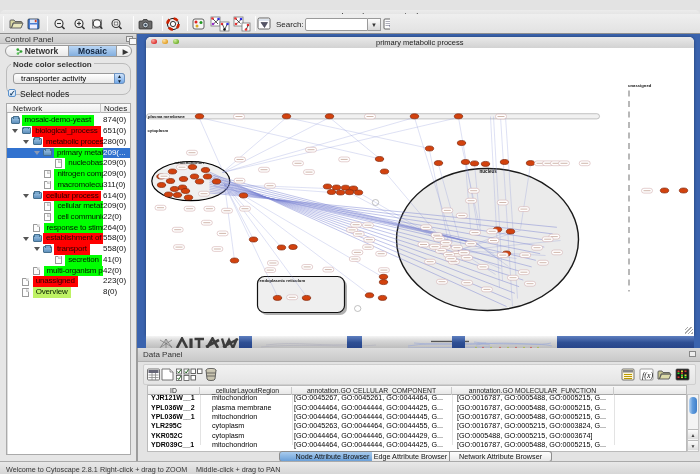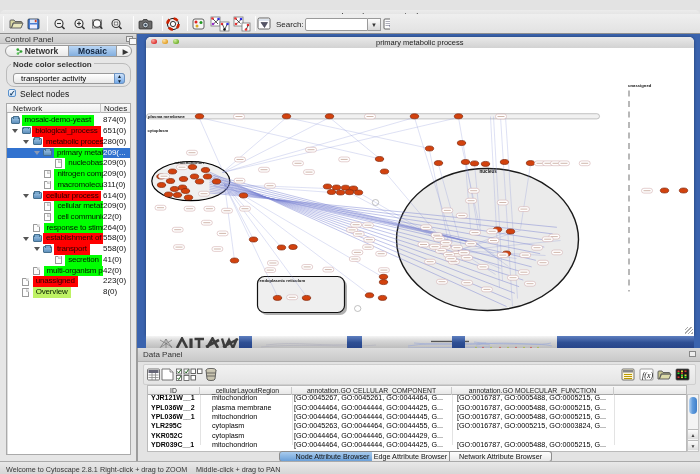--- a/index.html
+++ b/index.html
@@ -21,21 +21,21 @@
 #cph{position:absolute;left:0;top:0;width:136px;height:9.5px;background:linear-gradient(#dcdcdc,#cbcbcb);border-bottom:1px solid #b4b4b4;font-size:8px;color:#333;padding:0.5px 0 0 5px}
 #cpfloat{position:absolute;right:3px;top:1.5px;width:7px;height:6px;border:1px solid #888;background:#eee}
 #cpfloat:before{content:"";position:absolute;left:1.5px;top:1.5px;width:6px;height:5px;border:1px solid #888;background:#f8f8f8}
 
 #pill{position:absolute;left:5px;top:10.5px;width:127px;height:12px;border:1px solid #9a9a9a;border-radius:6px;background:linear-gradient(#fdfdfd,#e9e9e9);overflow:hidden}
 #pill .seg{position:absolute;top:0;height:100%;font-size:8.5px;font-weight:bold;color:#333;text-align:center}
 #pill #segM{left:62px;width:49px;background:linear-gradient(#b9d6f5,#82aede);border-left:1px solid #9a9a9a;border-right:1px solid #9a9a9a;color:#10243f}
 #pill #segA{left:112px;width:15px}
 .netic{display:inline-block;width:7px;height:7px;position:relative;top:1px;margin-right:2px}
 
-#gbox{position:absolute;left:6px;top:29px;width:125px;height:24px;border:1px solid #bbb;border-radius:8px}
+#gbox{position:absolute;left:6px;top:29px;width:125px;height:32px;border:1px solid #bbb;border-radius:8px}
 #gbox .gt{position:absolute;left:4px;top:-4.5px;background:#e6e6e6;padding:0 2px;font-size:8px;font-weight:bold;color:#333}
 #combo{position:absolute;left:6px;top:9px;width:112px;height:10.5px;background:linear-gradient(#fff,#e8e8e8);border:1px solid #9a9a9a;border-radius:3px;font-size:8px;color:#000;padding-left:7px;line-height:10px}
 #combo .cb{position:absolute;right:-1px;top:-1px;width:11px;height:10.5px;border-radius:0 3px 3px 0;background:linear-gradient(#cfe3fa,#74a9e8);border:1px solid #6b92c2;color:#123;font-size:5px;line-height:4.5px;text-align:center}
 #chk{position:absolute;left:8px;top:55px;width:7.5px;height:7.5px;border:1.2px solid #5a91cc;border-radius:2px;background:linear-gradient(#eef5fd,#cfe2f6);color:#123d66;font-size:8px;line-height:7px;font-weight:bold}
 #chklb{position:absolute;left:20px;top:55px;font-size:8.5px;color:#111}
 
 #treebox{position:absolute;left:6px;top:69px;width:125px;height:352px;background:#fff;border:1px solid #aaa;box-shadow:inset 1px 1px 0 #ddd}
 #treehd{position:absolute;left:0;top:0;width:100%;height:9px;background:linear-gradient(#fafafa,#ececec);border-bottom:1px solid #b0b0b0;font-size:8px;color:#222}
 #treehd .h1{position:absolute;left:6px;top:0}
 #treehd .h2{position:absolute;left:97px;top:0}
@@ -644,20 +644,21 @@
         <div class="drow" style="top:35.2px">
           <span class="c1">YLR295C</span>
           <span class="c2">cytoplasm</span>
           <span class="c3">[GO:0045263, GO:0044464, GO:0044455, G...</span>
           <span class="c4">[GO:0016787, GO:0005215, GO:0003824, G...</span>
         </div>
         <div class="drow" style="top:44.6px">
           <span class="c1">YKR052C</span>
           <span class="c2">cytoplasm</span>
           <span class="c3">[GO:0044464, GO:0044446, GO:0044429, G...</span>
+          <span class="c4">[GO:0005488, GO:0005215, GO:0003674]</span>
         </div>
         <div class="drow" style="top:54.0px">
           <span class="c1">YDR039C__1</span>
           <span class="c2">mitochondrion</span>
           <span class="c3">[GO:0044464, GO:0044444, GO:0044425, G...</span>
           <span class="c4">[GO:0016787, GO:0005488, GO:0005215, G...</span>
         </div>
    <div style="position:absolute;left:52px;top:8.5px;width:1px;height:50px;background:#e3e3e3"></div>
    <div style="position:absolute;left:144px;top:8.5px;width:1px;height:50px;background:#e3e3e3"></div>
    <div style="position:absolute;left:304px;top:8.5px;width:1px;height:50px;background:#e3e3e3"></div>

